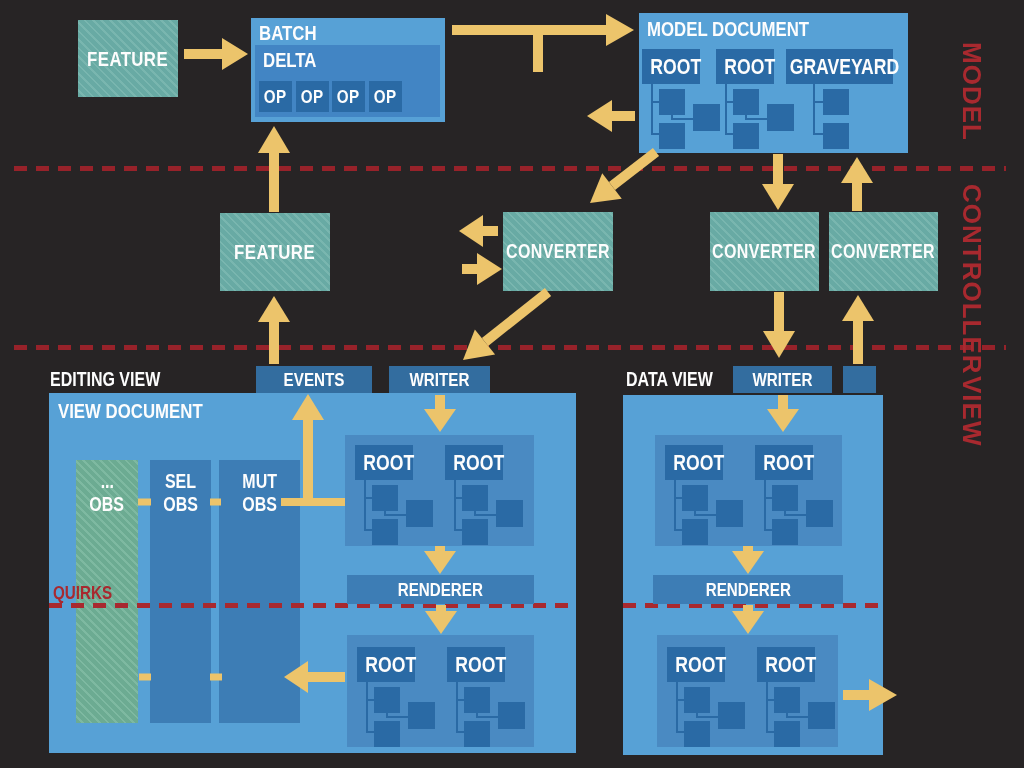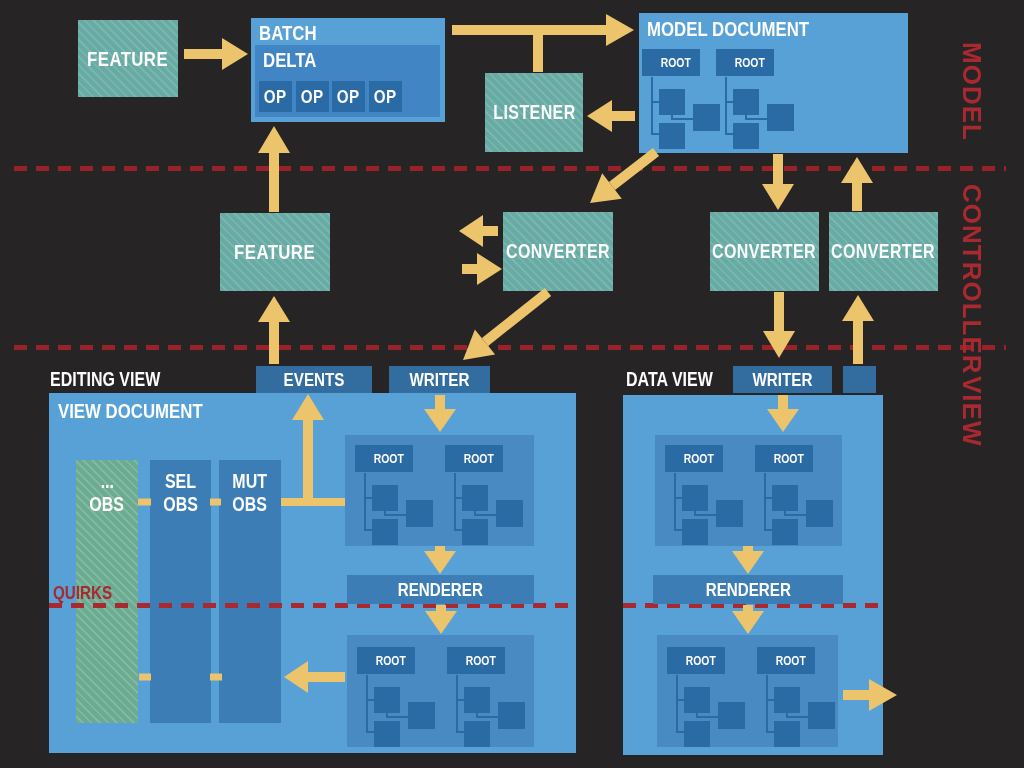--- a/index.html
+++ b/index.html
@@ -27,22 +27,22 @@
     justify-content:center;font-size:19px;z-index:1;}
   .dash-line{position:absolute;height:5px;z-index:0;
     background:repeating-linear-gradient(90deg,var(--red-dash) 0 13px,transparent 13px 22px);}
   .dash-line.inner{z-index:2;background:repeating-linear-gradient(90deg,var(--red) 0 13px,transparent 13px 22px);}
   .vlabel{position:absolute;left:956px;writing-mode:vertical-rl;text-orientation:mixed;
     color:var(--red);font-size:26px;letter-spacing:1px;z-index:1;}
   .col{position:absolute;display:flex;flex-direction:column;align-items:center;
     padding-top:10px;font-size:20px;line-height:23px;z-index:2;}
   .col span{display:inline-block;transform:scaleX(.8);white-space:nowrap;}
   .tree{position:absolute;width:80px;height:100px;z-index:3;}
-  .thdr{position:absolute;left:0;top:0;height:27px;background:var(--box-blue-dark);
-    display:flex;align-items:center;justify-content:center;font-size:13px;padding-left:9px;}
+  .thdr{position:absolute;left:0;top:0;height:35px;background:var(--box-blue-dark);
+    display:flex;align-items:center;justify-content:center;font-size:22px;padding-left:9px;}
   .tl{position:absolute;background:var(--box-blue-dark);}
   .tsq{position:absolute;width:26px;height:26px;background:var(--box-blue-dark);}
   .container{position:absolute;background:var(--container-blue);z-index:2;}
   .bar{position:absolute;background:var(--column-blue);display:flex;align-items:center;
     justify-content:center;font-size:19px;z-index:3;}
   .two-line{text-align:center;line-height:23px;font-size:20px;transform:scaleX(.8);}
   #arrows{position:absolute;left:0;top:0;z-index:5;pointer-events:none;}
   .quirks{position:absolute;color:var(--red);font-size:19px;z-index:3;}
   .sec-title{position:absolute;font-size:20px;z-index:1;}
 </style>
@@ -72,23 +72,20 @@
   <div class="box darkblue" style="left:296px;top:81px;width:33px;height:31px;font-size:19px">
       <span class="cx">OP</span>
     </div>
   <div class="box darkblue" style="left:332px;top:81px;width:33px;height:31px;font-size:19px">
       <span class="cx">OP</span>
     </div>
   <div class="box darkblue" style="left:369px;top:81px;width:33px;height:31px;font-size:19px">
       <span class="cx">OP</span>
     </div>
 
-  <div class="box teal" style="left:485px;top:73px;width:98px;height:79px;font-size:20px">
-    <span class="cx">LISTENER</span>
-  </div>
 
   <div class="box blue" style="left:639px;top:13px;width:269px;height:140px"></div>
   <span class="title cxl" style="left:647px;top:17px">MODEL DOCUMENT</span>
 
   <div class="box teal" style="left:220px;top:213px;width:110px;height:78px">
     <span class="cx">FEATURE</span>
   </div>
   <div class="box teal" style="left:503px;top:212px;width:110px;height:79px;font-size:20px">
     <span class="cx">CONVERTER</span>
   </div>
@@ -111,21 +108,21 @@
   <span class="title cxl" style="left:58px;top:399px">VIEW DOCUMENT</span>
 
   <div class="col green" style="left:76px;top:460px;width:62px;height:263px">
     <span>...</span>
     <span>OBS</span>
   </div>
   <div class="col" style="left:150px;top:460px;width:61px;height:263px;background:var(--column-blue)">
     <span>SEL</span>
     <span>OBS</span>
   </div>
-  <div class="col" style="left:219px;top:460px;width:62px;height:263px;background:var(--column-blue)">
+  <div class="col" style="left:219px;top:460px;width:81px;height:263px;background:var(--column-blue)">
     <span>MUT</span>
     <span>OBS</span>
   </div>
 
   <div class="container" style="left:345px;top:435px;width:189px;height:111px"></div>
   <div class="bar" style="left:347px;top:575px;width:187px;height:29px">
     <span class="cx">RENDERER</span>
   </div>
   <span class="quirks cxl" style="left:53px;top:582px">QUIRKS</span>
   <div class="dash-line inner" style="left:49px;top:603px;width:527px"></div>
@@ -217,20 +214,30 @@
       </div>
       <i class="tl" style="left:9px;top:28px;width:2px;height:58px"></i>
       <i class="tl" style="left:9px;top:52px;width:8px;height:2px"></i>
       <i class="tl" style="left:9px;top:84px;width:8px;height:2px"></i>
       <i class="tsq" style="left:17px;top:40px"></i>
       <i class="tsq" style="left:17px;top:74px"></i>
       <i class="tl" style="left:29px;top:66px;width:2px;height:5px"></i>
       <i class="tl" style="left:29px;top:69px;width:22px;height:2px"></i>
       <i class="tsq" style="left:51px;top:55px;width:27px;height:27px"></i>
     </div>
+    <div class="tree" style="left: 786px; top: 49px;">
+      <div class="thdr" style="width:107px">
+        <span class="cx">GRAVEYARD</span>
+      </div>
+      <i class="tl" style="left:27px;top:28px;width:2px;height:58px"></i>
+      <i class="tl" style="left:27px;top:52px;width:10px;height:2px"></i>
+      <i class="tl" style="left:27px;top:84px;width:10px;height:2px"></i>
+      <i class="tsq" style="left:37px;top:40px"></i>
+      <i class="tsq" style="left:37px;top:74px"></i>
+    </div>
     <div class="tree" style="left: 355px; top: 445px;">
       <div class="thdr" style="width:58px">
         <span class="cx">ROOT</span>
       </div>
       <i class="tl" style="left:9px;top:28px;width:2px;height:58px"></i>
       <i class="tl" style="left:9px;top:52px;width:8px;height:2px"></i>
       <i class="tl" style="left:9px;top:84px;width:8px;height:2px"></i>
       <i class="tsq" style="left:17px;top:40px"></i>
       <i class="tsq" style="left:17px;top:74px"></i>
       <i class="tl" style="left:29px;top:66px;width:2px;height:5px"></i>

